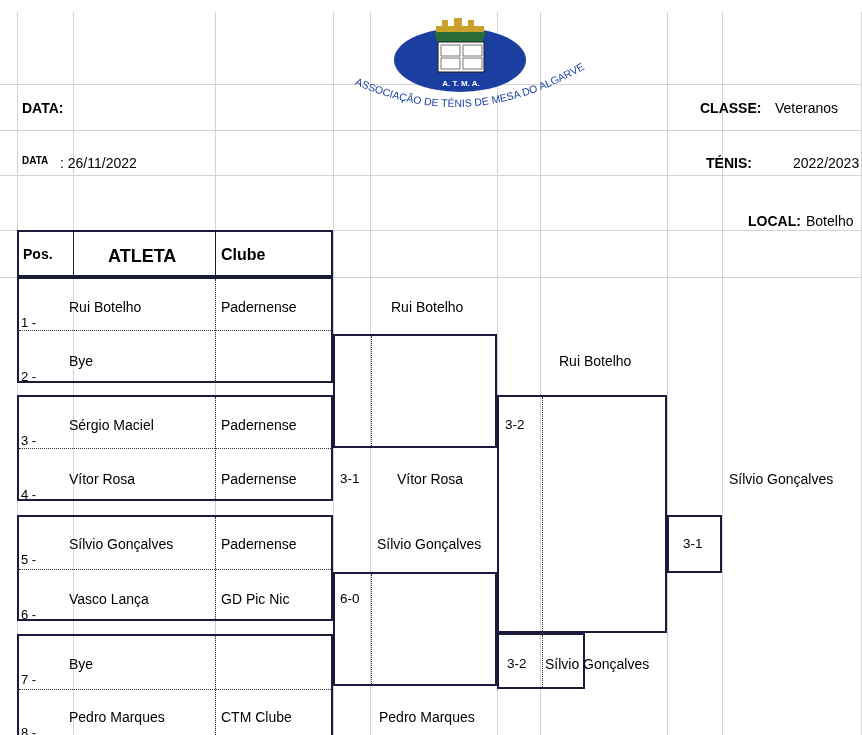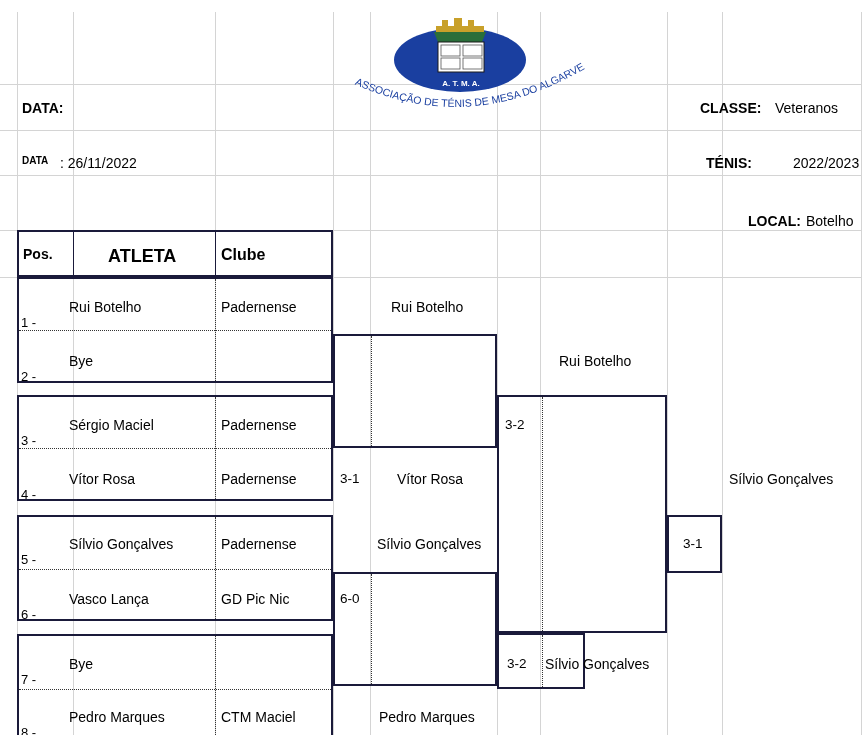--- a/index.html
+++ b/index.html
@@ -200,21 +200,21 @@
   <span class="pos" style="left:21px; top:595px;">6 -</span>
   <span class="name" style="left:69px; top:579px;">Vasco Lança</span>
   <span class="name" style="left:221px; top:579px;">GD Pic Nic</span>
 
   <span class="pos" style="left:21px; top:660px;">7 -</span>
   <span class="name" style="left:69px; top:644px;">Bye</span>
   <span class="name" style="left:221px; top:644px;"></span>
 
   <span class="pos" style="left:21px; top:713px;">8 -</span>
   <span class="name" style="left:69px; top:697px;">Pedro Marques</span>
-  <span class="name" style="left:221px; top:697px;">CTM Maciel</span>
+  <span class="name" style="left:221px; top:697px;">CTM Clube</span>
 
   <div class="bx" style="left:333px; top:322px; width:164px; height:114px;">
     <div class="bx-inner-dot" style="left:36px;"></div>
   </div>
 
   <div class="bx" style="left:333px; top:560px; width:164px; height:114px;">
     <div class="bx-inner-dot" style="left:36px;"></div>
   </div>
 
   <span class="name" style="left:391px; top:287px;">Rui Botelho</span>

